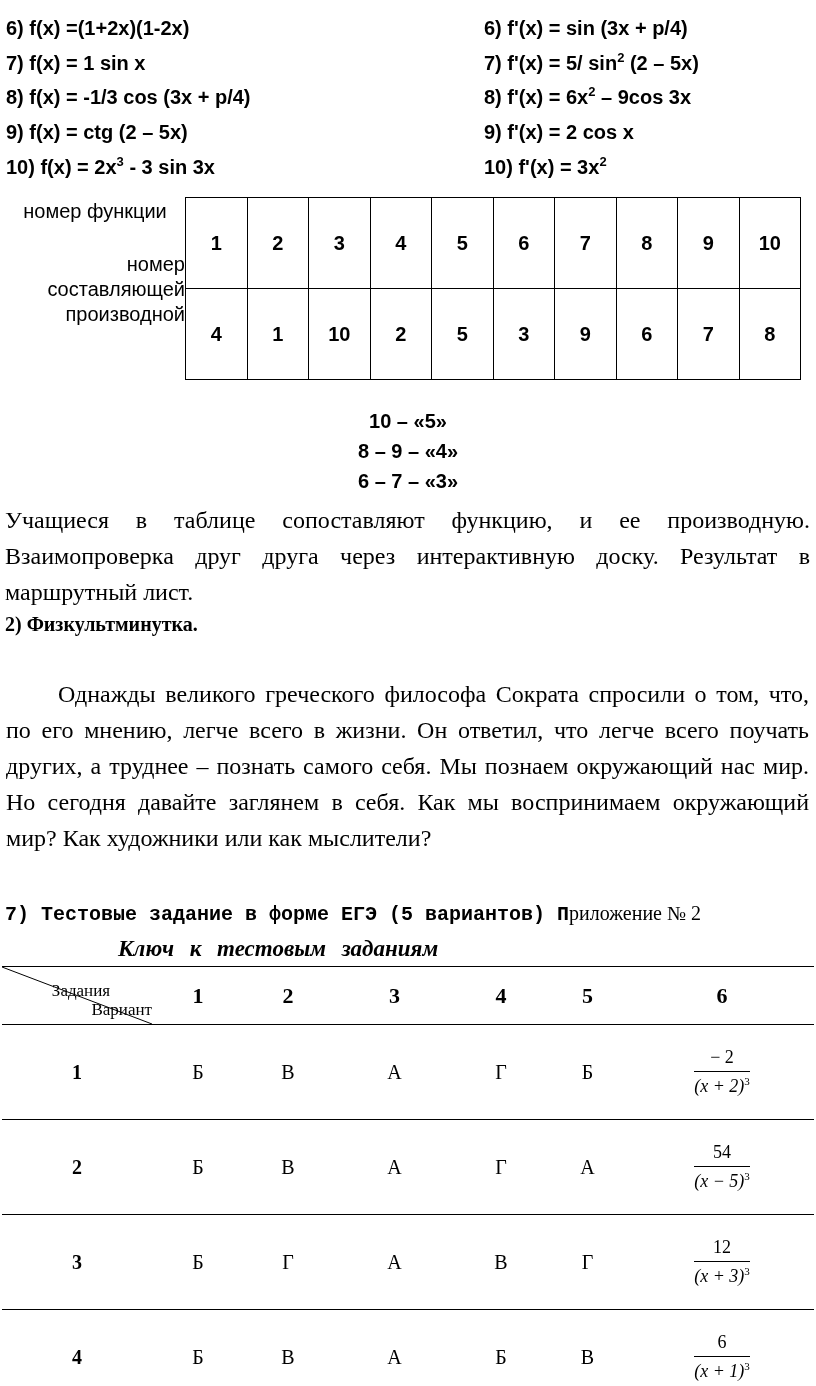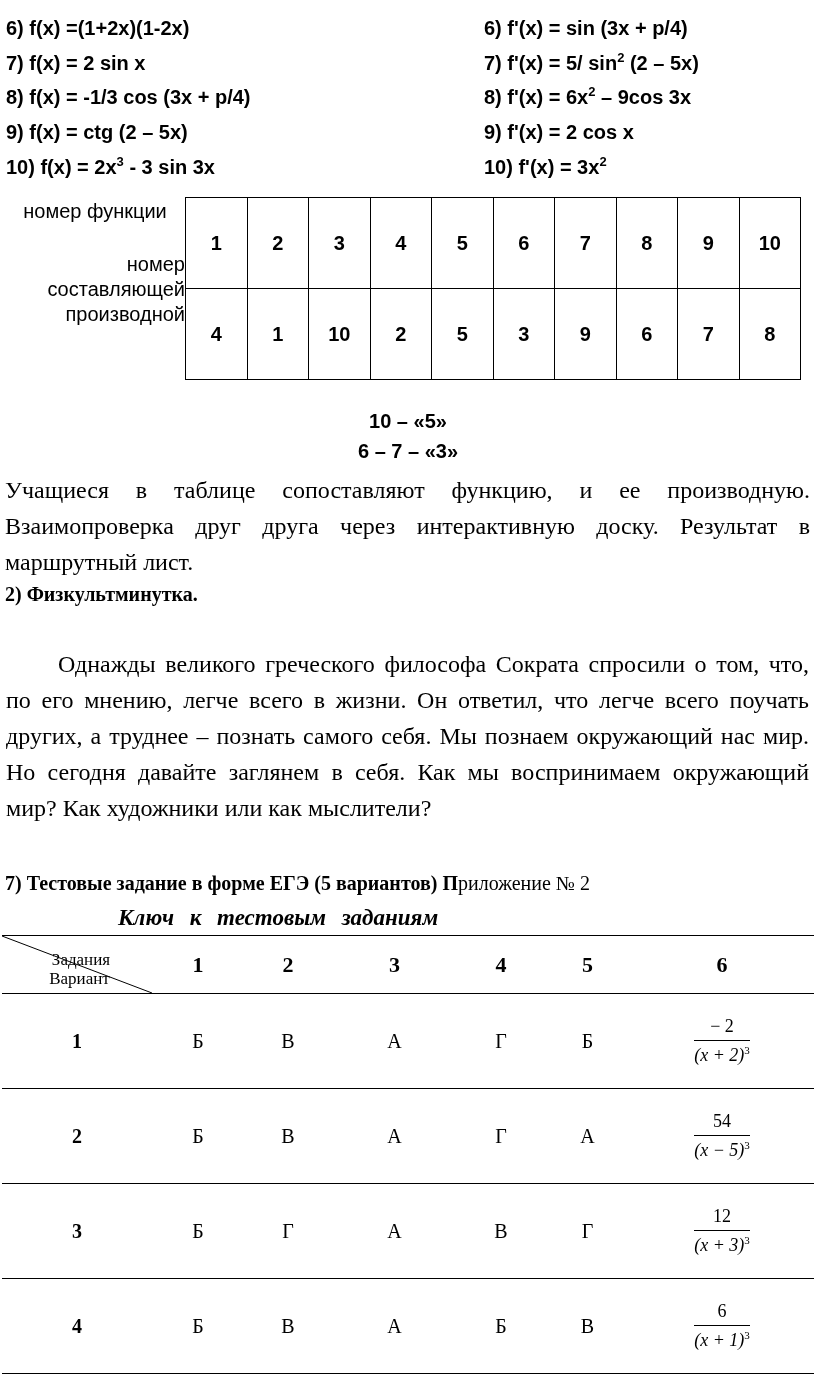--- a/index.html
+++ b/index.html
@@ -32,48 +32,48 @@
   
   .grading { margin-top:26px; text-align:center; font-family:"Liberation Sans", sans-serif; font-weight:bold; font-size:20px; line-height:30px; }
 
   
   .para { font-size:24px; line-height:36px; }
   .justify { text-align:justify; }
   .para-check { margin:6px 6px 0 5px; }
   .head-fizkult { margin:3px 5px 0 5px; font-size:20px; font-weight:bold; }
   .socrates { margin:40px 7px 0 6px; text-indent:52px; }
   .head-test { margin:46px 5px 0 5px; font-size:20px; }
-  .head-test b { font-weight:bold; }
+  .head-test b { font-weight:bold;font-family:Liberation Mono, monospace; }
   .key-title { margin:10px 0 4px 118px; font-size:23px; font-weight:bold; font-style:italic; word-spacing:10px; }
 
   
   table.key-table { border-collapse:collapse; table-layout:fixed; width:812px; margin-left:2px; }
   table.key-table tr { border-top:1px solid #000; }
   table.key-table td { text-align:center; vertical-align:middle; }
   tr.kt-head td { height:58px; font-weight:bold; font-size:22px; }
   td.corner { position:relative; height:58px; text-align:left; }
   td.corner svg { position:absolute; left:0; top:0; width:100%; height:100%; }
   .corner-top { position:relative; font-size:17px; font-weight:normal; padding:8px 0 0 8px; line-height:19px; }
-  .corner-bottom { position:relative; font-size:17px; font-weight:normal; padding-left:5px; line-height:19px; }
+  .corner-bottom { position:relative; font-size:17px; font-weight:normal; padding-left:5px; line-height:19px;text-align:right; }
   tr.kt-row td { height:95px; font-size:20px; }
   td.variant { font-weight:bold; }
   .frac { display:inline-block; text-align:center; vertical-align:middle; }
   .frac .num { display:block; border-bottom:1px solid #000; padding:0 10px 3px; font-size:18px; }
   .frac .den { display:block; padding-top:3px; font-size:18px; font-style:italic; }
   .frac .den sup { font-size:11px; font-style:normal; }
 </style>
 </head>
 <body>
 
 <div class="page">
 
   <div class="func-lists">
     <div class="func-col left">
       <div class="func-line"><span>6) f(x) =(1+2x)(1-2x)</span><sup></sup><span></span></div>
-      <div class="func-line"><span>7) f(x) = 2 sin x</span><sup></sup><span></span></div>
+      <div class="func-line"><span>7) f(x) = 1 sin x</span><sup></sup><span></span></div>
       <div class="func-line"><span>8) f(x) = -1/3 cos (3x + p/4)</span><sup></sup><span></span></div>
       <div class="func-line"><span>9) f(x) = ctg (2 – 5x)</span><sup></sup><span></span></div>
       <div class="func-line"><span>10) f(x) = 2x</span><sup>3</sup><span> - 3 sin 3x</span></div>
     </div>
     <div class="func-col right">
       <div class="func-line"><span>6)  f'(x) = sin (3x + p/4)</span><sup></sup><span></span></div>
       <div class="func-line"><span>7)  f'(x) = 5/ sin</span><sup>2</sup><span> (2 – 5x)</span></div>
       <div class="func-line"><span>8)  f'(x) = 6x</span><sup>2</sup><span> – 9cos 3x</span></div>
       <div class="func-line"><span>9) f'(x) = 2 cos x</span><sup></sup><span></span></div>
       <div class="func-line"><span>10) f'(x) = 3x</span><sup>2</sup><span></span></div>
@@ -110,20 +110,21 @@
         <td>6</td>
         <td>7</td>
         <td>8</td>
       </tr>
     </tbody>
       </table>
   </div>
 
   <div class="grading">
     <div>10 – «5»</div>
+    <div>8 – 9 – «4»</div>
     <div>6 – 7 – «3»</div>
   </div>
 
   <p class="para justify para-check">Учащиеся в таблице сопоставляют функцию, и ее производную. Взаимопроверка друг друга через интерактивную доску. Результат в маршрутный лист.</p>
 
   <p class="head-fizkult">2) Физкультминутка.</p>
 
   <p class="para justify socrates">Однажды великого греческого философа Сократа спросили о том, что, по его мнению, легче всего в жизни. Он ответил, что легче всего поучать других, а труднее – познать самого себя. Мы познаем окружающий нас мир. Но сегодня давайте заглянем в себя. Как мы воспринимаем окружающий мир? Как художники или как мыслители?</p>
 
   <p class="head-test"><b>7) Тестовые задание в форме ЕГЭ (5 вариантов) П</b><span>риложение № 2</span></p>

